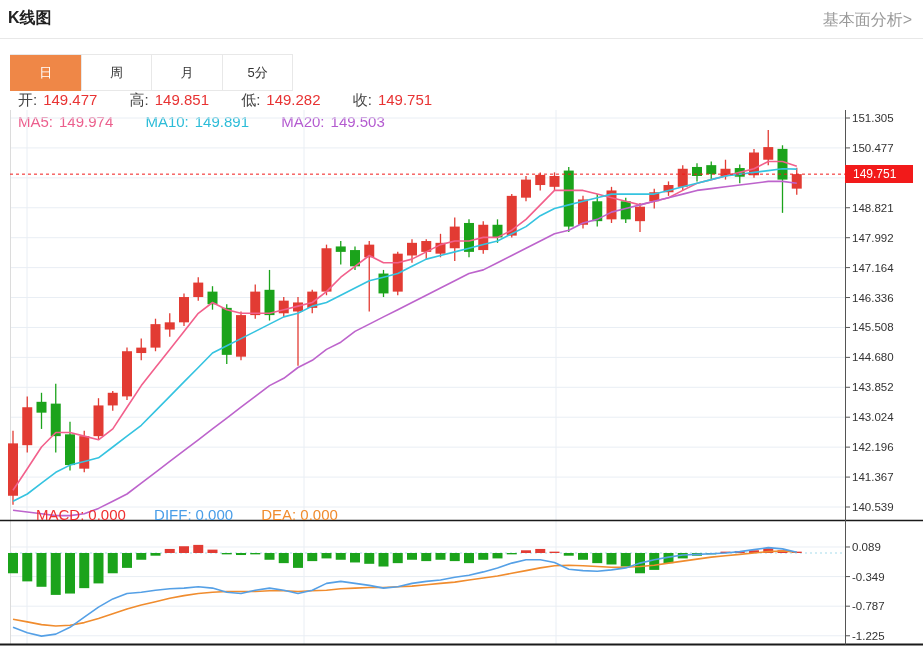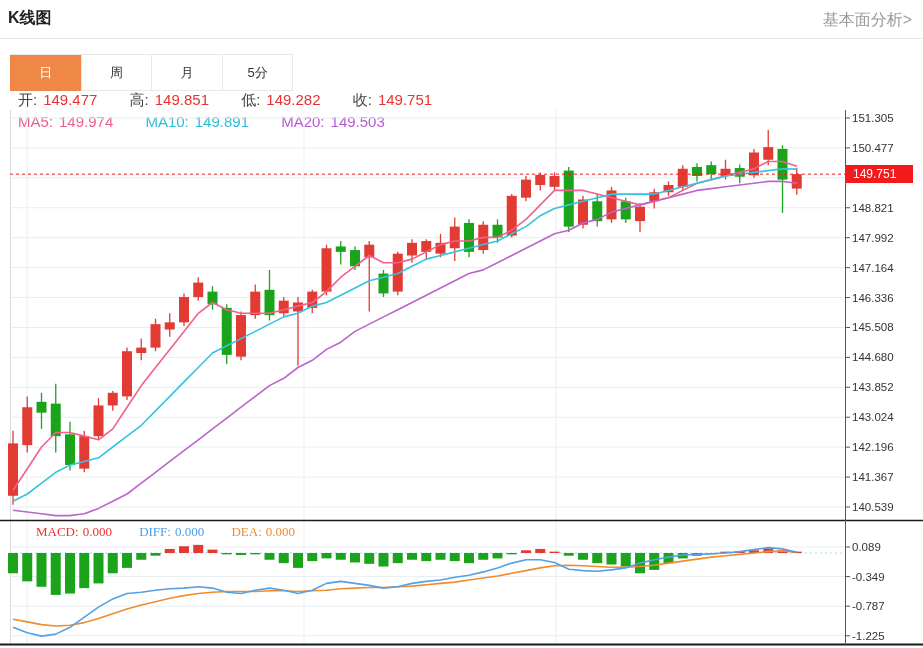--- a/index.html
+++ b/index.html
@@ -14,21 +14,21 @@
   .tab.active{background:#ef8747;color:#fff;border-color:#ef8747;}
   .info-row{position:absolute;left:18px;font-size:15px;white-space:nowrap;}
   .info-row span{margin-right:6px;}
   .lbl{color:#444;}
   .val-red{color:#e83333;}
   .ma5{color:#ec5f8d;} .ma10{color:#2cbcd8;} .ma20{color:#b45bd0;}
   .gap{display:inline-block;width:16px;}
   #ohlc-row{top:91px;}
   #ma-row{top:113px;}
   #chart-wrap{position:absolute;left:0;top:110px;width:832px;height:538px;}
-  #macd-legend{position:absolute;left:36px;top:524px;font-size:13px;white-space:nowrap;font-family:Liberation Serif, serif;}
+  #macd-legend{position:absolute;left:36px;top:506px;font-size:15px;white-space:nowrap;}
   #macd-legend span{margin-right:4px;}
   .macd-c{color:#f03030;} .diff-c{color:#4a9ee8;} .dea-c{color:#f08c2e;}
   #price-tag{position:absolute;left:845px;width:68px;height:18px;background:#f21a1a;color:#fff;
              font-size:12px;line-height:18px;padding-left:8px;box-sizing:border-box;z-index:5;}
 </style>
 </head>
 <body>
 
 <div class="header">
   <div class="title">K线图</div>

